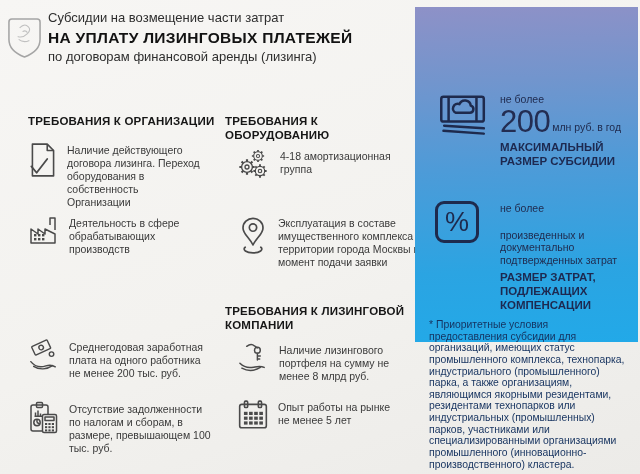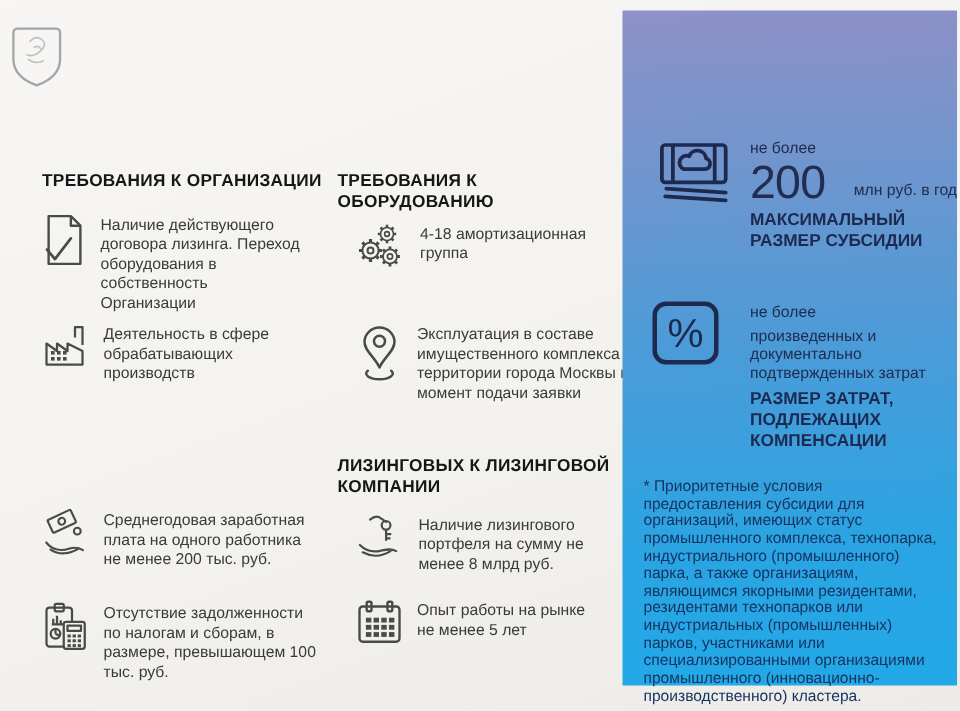--- a/index.html
+++ b/index.html
@@ -19,31 +19,31 @@
   .col{position:absolute;top:75px;margin-top:39px;}
   .col-org{left:28px;width:196px;height:382px;}
   .col-equip{left:225px;width:196px;height:382px;}
   .req-heading{font-size:11.5px;font-weight:bold;color:#161616;letter-spacing:.2px;line-height:1.25;}
   .it{position:absolute;display:flex;gap:9px;align-items:flex-start;}
   .it .ic{flex:0 0 auto;color:#4a4a4a;}
   .it .tx{font-size:10.5px;line-height:1.24;color:#3a3a3a;padding-top:2px;}
   .h2pos{position:absolute;width:182px;}
   
   .panel{
-    position:absolute;left:415px;top:7px;width:223px;height:450px;
+    position:absolute;left:415px;top:7px;width:223px;height:335px;
     background:linear-gradient(178deg,#8e91c7 0%,#7295cd 22%,#4d9bd8 48%,#2ba4e2 78%,#22a9e8 100%);
     color:#1e2a4d;
   }
   .p-icon{position:absolute;color:#1e2a4d;}
   .p-block{position:absolute;left:85px;width:138px;}
   .p-prefix{font-size:10.5px;margin-bottom:2px;color:#202c50;}
-  .p-numrow{display:flex;align-items:flex-end;justify-content:space-between;}
+  .p-numrow{display:flex;align-items:flex-end;}
   .p-num{font-size:31px;line-height:.95;letter-spacing:-.5px;color:#232d52;}
   .p-unit{font-size:10.5px;padding-bottom:3px;margin-left:2px;color:#202c50;white-space:nowrap;}
-  .p-detail{font-size:10.5px;line-height:1.18;margin-top:4px;width:128px;color:#202c50;}
+  .p-detail{font-size:10.5px;line-height:1.18;margin-top:15px;width:128px;color:#202c50;}
   .p-label{font-size:11.5px;font-weight:bold;line-height:1.22;margin-top:4px;color:#1d2950;width:150px;}
   .p-label.narrow{width:122px;}
   .pct-box{
     position:absolute;left:20px;top:194px;width:38px;height:36px;
     border:3px solid #1e2a4d;border-radius:9px;
     display:flex;align-items:center;justify-content:center;
     font-size:27px;color:#1e2a4d;
   }
   .footnote{
     position:absolute;left:14px;top:312px;width:198px;
@@ -57,20 +57,25 @@
 <div class="page">
 
   <svg class="logo" viewBox="0 0 36 44" fill="none" stroke="#a5a5a5" stroke-width="1.6">
     <path d="M5 3 h26 q3 0 3 3 v18 c0 10 -8 15 -16 18 c-8 -3 -16 -8 -16 -18 v-18 q0 -3 3 -3 z"></path>
     <g stroke="#c0c0c0" stroke-width="1.1">
       <path d="M13 12 q5 -5 9 -1 q3 3 -1 7 q-5 5 -10 3"></path>
       <path d="M12 24 q5 4 11 1"></path>
       <path d="M16 16 q3 -2 5 1"></path>
     </g>
   </svg>
+  <div class="header-text">
+    <div class="h-line1">Субсидии на возмещение части затрат</div>
+    <div class="h-line2">НА УПЛАТУ ЛИЗИНГОВЫХ ПЛАТЕЖЕЙ</div>
+    <div class="h-line3">по договорам финансовой аренды (лизинга)</div>
+  </div>
 
   <div class="col col-org">
     <div class="req-heading">ТРЕБОВАНИЯ К ОРГАНИЗАЦИИ</div>
 
     <div class="it" style="top:101px">
       <svg class="ic" width="32" height="32" viewBox="0 0 32 32" fill="none" stroke="currentColor" stroke-width="1.5" stroke-linejoin="round">
         <path d="M22 10 v-7 h5 v12"></path>
         <path d="M3 28 v-14 l7 5 v-5 l7 5 v-5 l10 5 v9 z"></path>
         <g fill="currentColor" stroke="none">
           <rect x="6" y="19" width="2.4" height="2.4"></rect>
@@ -158,21 +163,21 @@
 
     <div class="it" style="top:101px;left:12px">
       <svg class="ic" width="32" height="40" viewBox="0 0 28 36" fill="none" stroke="currentColor" stroke-width="1.5" stroke-linejoin="round">
         <path d="M14 3 c-5 0 -9 4 -9 8.6 c0 5.6 6 8.8 9 15.4 c3 -6.6 9 -9.8 9 -15.4 c0 -4.6 -4 -8.6 -9 -8.6 z"></path>
         <circle cx="14" cy="11.3" r="3.3"></circle>
         <path d="M7 29 a8 3.4 0 1 0 14 0" stroke-linecap="round"></path>
       </svg>
       <div class="tx" style="width:150px">Эксплуатация в составе имущественного комплекса на территории города Москвы на момент подачи заявки</div>
     </div>
 
-    <div class="req-heading h2pos" style="top:190px">ЛИЗИНГОВЫХ К ЛИЗИНГОВОЙ КОМПАНИИ</div>
+    <div class="req-heading h2pos" style="top:190px">ТРЕБОВАНИЯ К ЛИЗИНГОВОЙ КОМПАНИИ</div>
 
     <div class="it" style="top:228px;left:12px">
       <svg class="ic" width="33" height="32" viewBox="0 0 34 32" fill="none" stroke="currentColor" stroke-width="1.5" stroke-linejoin="round" stroke-linecap="round">
         <path d="M10 4 c3 -2.4 6 -2.4 8 -.4 l3 2"></path>
         <circle cx="21" cy="8" r="3"></circle>
         <path d="M21 11 v7 M21 14 h3 M21 17 h2.4"></path>
         <path d="M3 21.5 c4 4 9 5 14 4 c4 -.8 7 -1.8 11 .2"></path>
         <path d="M5 26.5 c6 3.2 13 3 19 -.8"></path>
       </svg>
       <div class="tx" style="width:128px">Наличие лизингового портфеля на сумму не менее 8 млрд руб.</div>

